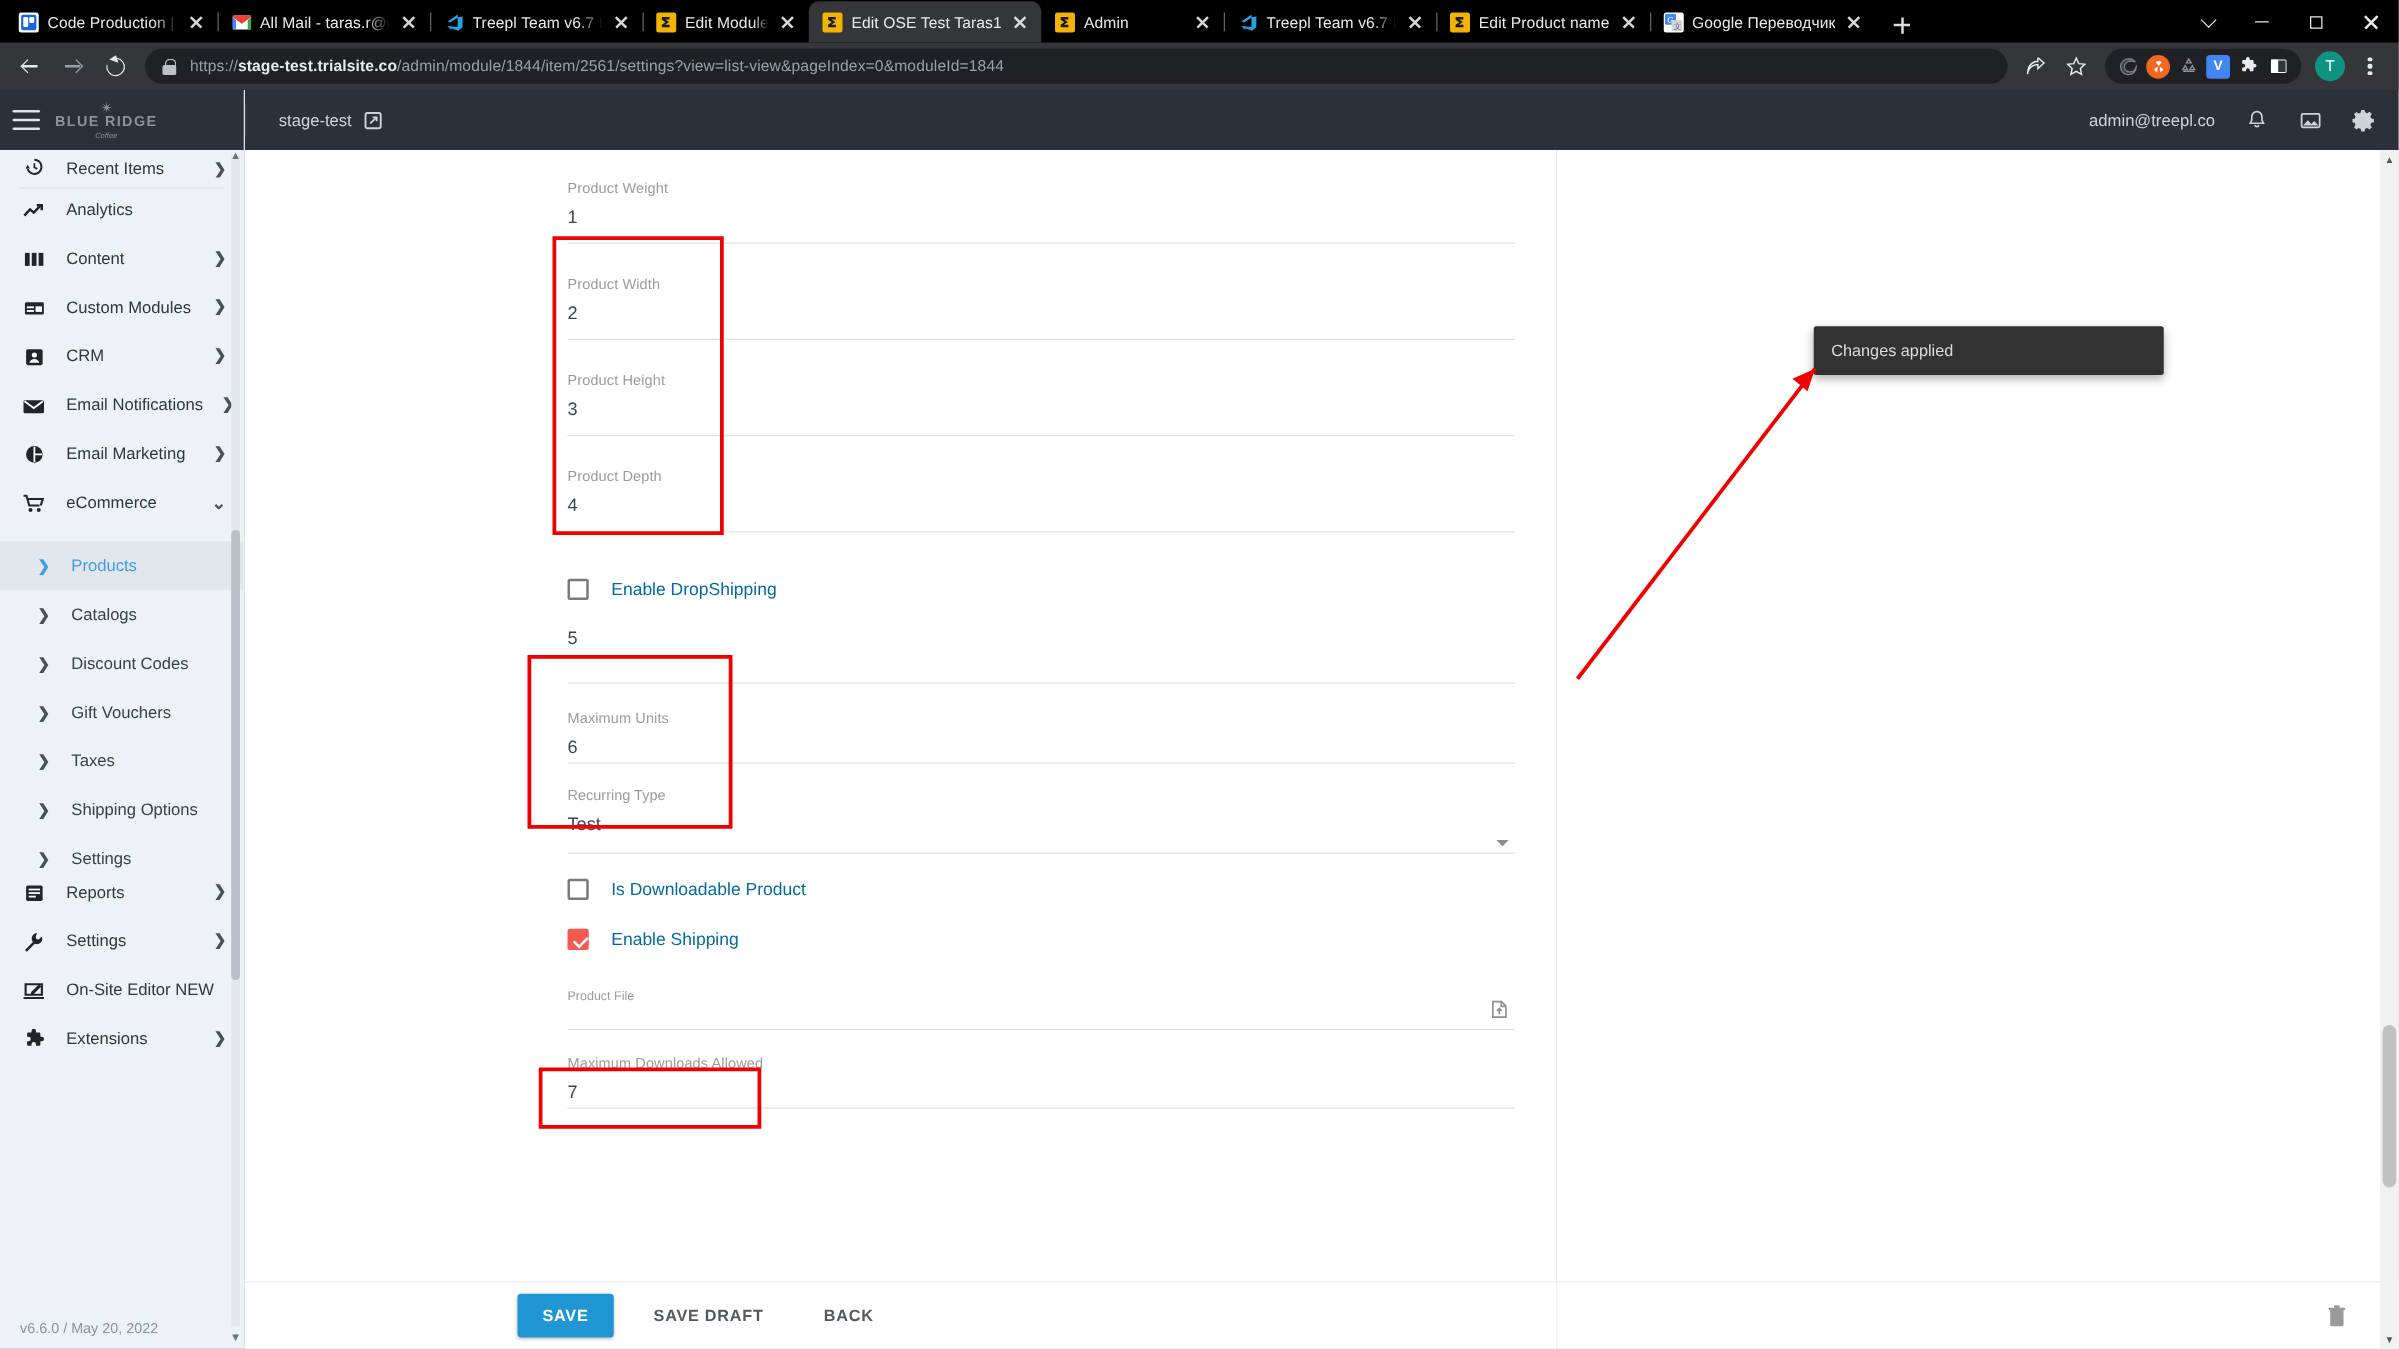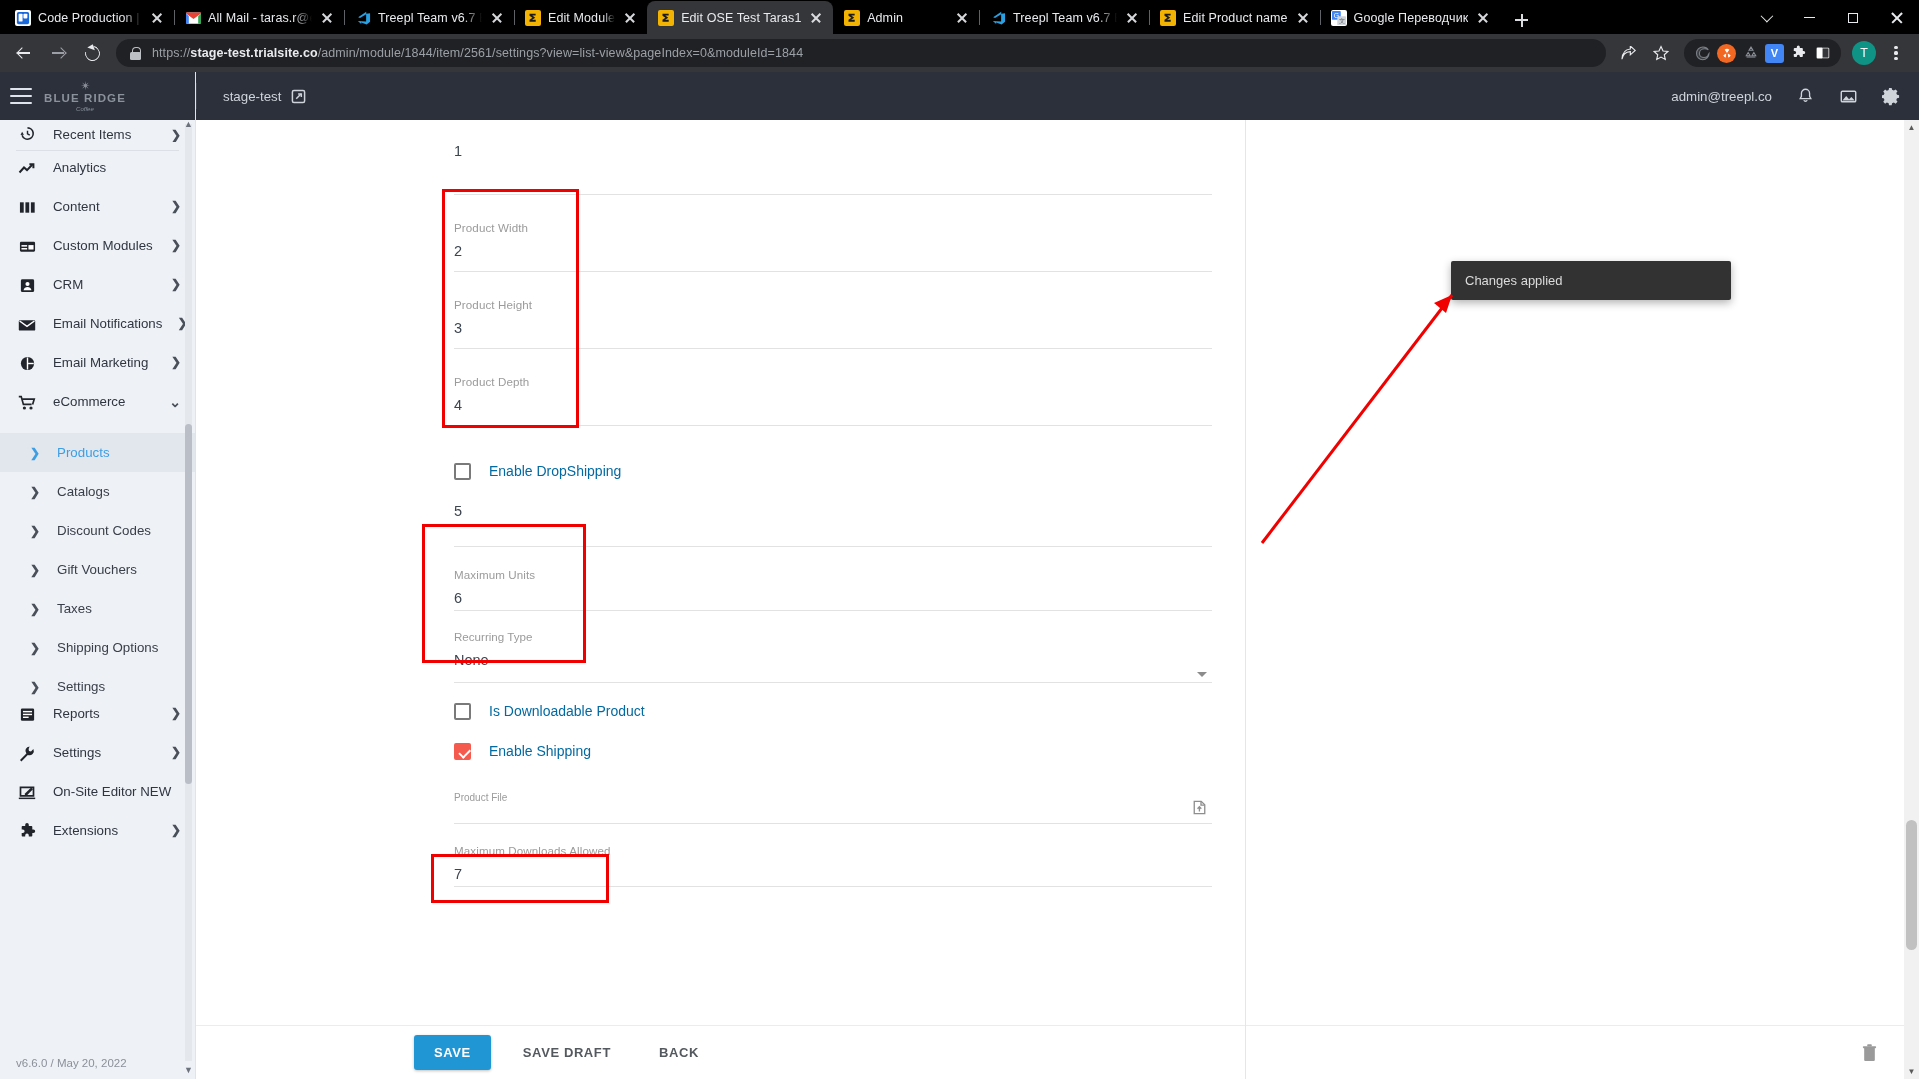--- a/index.html
+++ b/index.html
@@ -650,20 +650,21 @@
         </div>
       </div>
 
       <div class="content">
 
         <div class="formcol">
           <div class="formscroll">
             <div class="formpad">
 
               <div class="field">
+                <div class="flabel">Product Weight</div>
                 <div class="fvalue">1</div>
                 <div class="fline"></div>
               </div>
 
               <div class="field">
                 <div class="flabel">Product Width</div>
                 <div class="fvalue">2</div>
                 <div class="fline"></div>
               </div>
 
@@ -691,21 +692,21 @@
               </div>
 
               <div class="field" style="height:64px;">
                 <div class="flabel">Maximum Units</div>
                 <div class="fvalue">6</div>
                 <div class="fline" style="bottom:11px;"></div>
               </div>
 
               <div class="selectfield" style="margin-top:6px;">
                 <div class="flabel">Recurring Type</div>
-                <div class="fvalue">None</div>
+                <div class="fvalue">Test</div>
                 <div class="caret"></div>
                 <div class="fline"></div>
               </div>
 
               <div class="checkrow" style="height:38px;">
                 <span class="cb"></span>
                 <span class="clabel">Is Downloadable Product</span>
               </div>
 
               <div class="checkrow" style="height:42px;">

